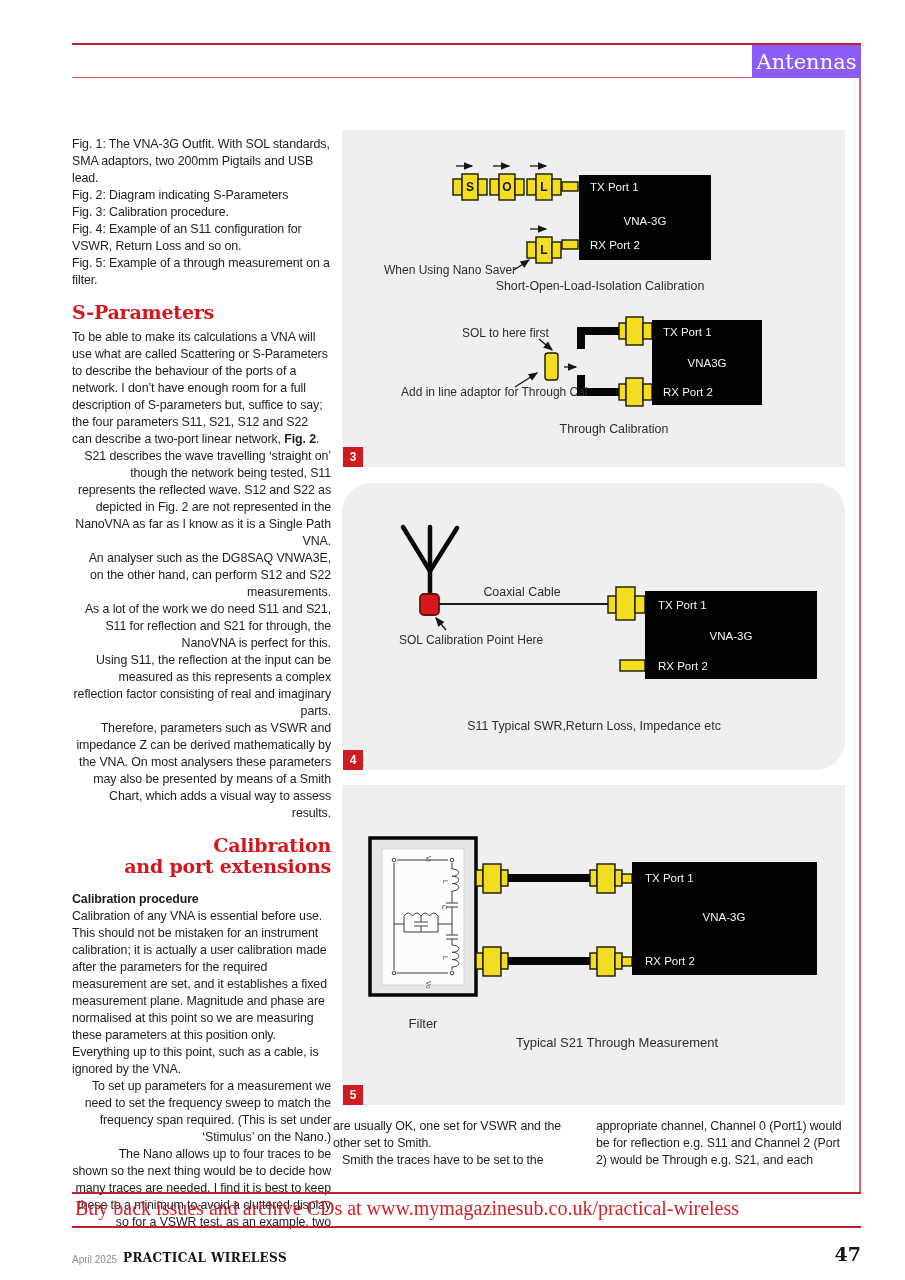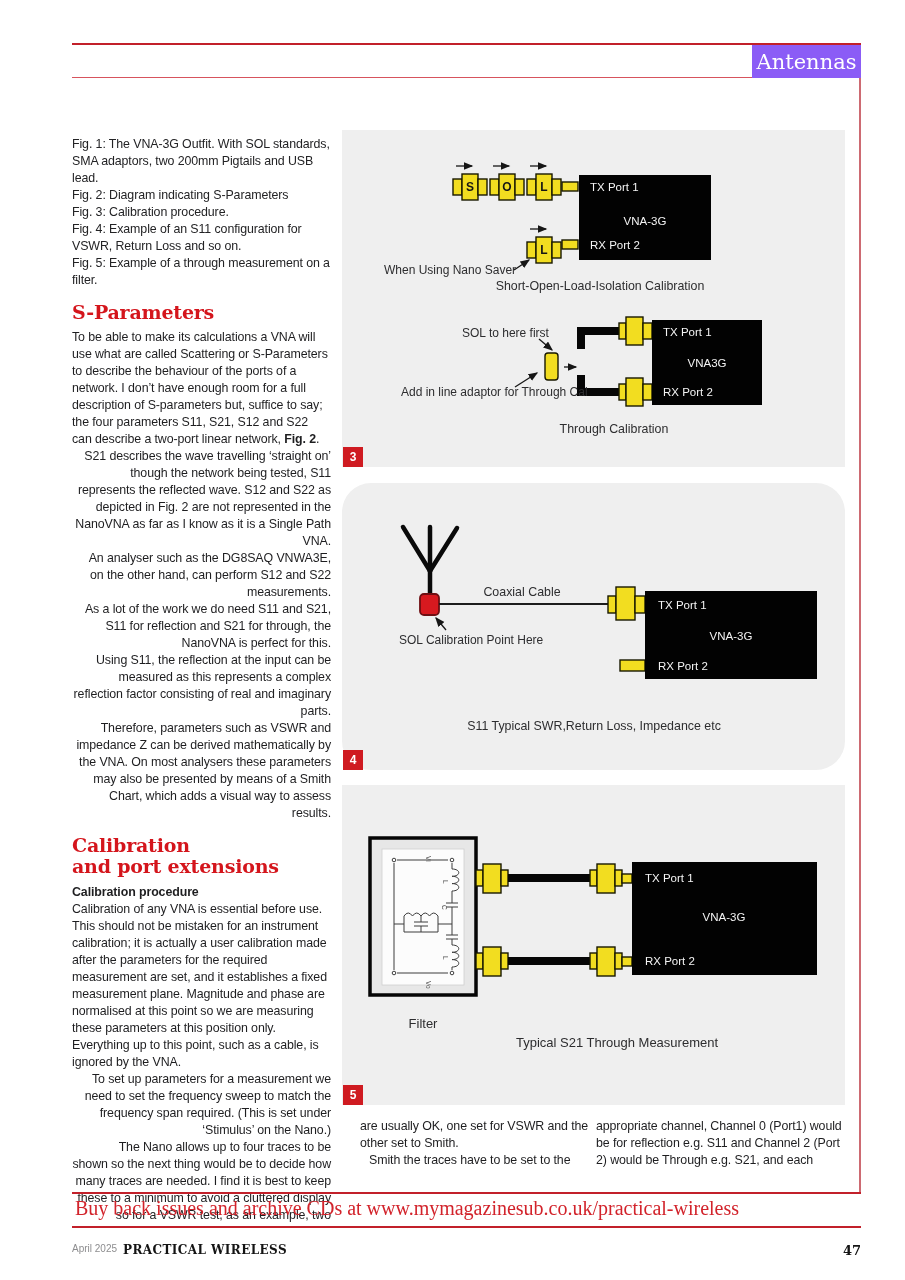--- a/index.html
+++ b/index.html
@@ -28,24 +28,24 @@
   #panel5{top:785px;height:320px;}
   .badge{position:absolute;width:20px;height:20px;background:#cf1b21;color:#fff;
     font-size:12px;font-weight:bold;display:flex;align-items:center;justify-content:center;}
   
   .botcol{position:absolute;top:1118px;width:252px;font-size:12.4px;line-height:17px;letter-spacing:-0.1px;}
   .botcol p{margin:0;}
   .botcol p.ind{text-indent:9px;}
   
   #footer-banner{position:absolute;left:75px;top:1197px;width:786px;
     font-family:"Liberation Serif",serif;font-size:20px;color:#d2232b;white-space:nowrap;}
-  #folio{position:absolute;left:72px;top:1243px;width:789px;display:flex;align-items:flex-start;}
+  #folio{position:absolute;left:72px;top:1243px;width:789px;display:flex;align-items:flex-end;}
   #folio .date{font-size:10px;color:#8d8d8f;margin-right:6px;}
   #folio .mag{font-family:"DejaVu Serif",serif;font-weight:bold;font-size:12px;color:#141414;letter-spacing:0.4px;}
-  #folio .pn{margin-left:auto;font-family:"DejaVu Serif",serif;font-weight:bold;font-size:13px;color:#141414;}
+  #folio .pn{margin-left:auto;font-family:"DejaVu Serif",serif;font-weight:bold;font-size:19px;color:#141414;}
   
   svg{display:block;}
   .yconn{fill:#f2dd20;stroke:#191900;stroke-width:1.4;}
   .cable{stroke:#060606;stroke-width:8;fill:none;}
   .wire{stroke:#1c1c1c;stroke-width:2.2;fill:none;}
   .thinln{stroke:#161616;stroke-width:1.3;fill:none;}
   .blackbox{fill:#020202;}
   .ptext{font:11.5px "Liberation Sans",sans-serif;fill:#f4f4f4;}
   .dlabel{font:12px "Liberation Sans",sans-serif;fill:#2d2d2f;}
   .dcap{font:12.4px "Liberation Sans",sans-serif;fill:#2d2d2f;}
@@ -73,21 +73,21 @@
     <div class="figcap">Fig. 5: Example of a through measurement on a filter.</div>
 
     <h2 class="red">S-Parameters</h2>
     <p><span>To be able to make its calculations a VNA will use what are called Scattering or S-Parameters to describe the behaviour of the ports of a network. I don’t have enough room for a full description of S-parameters but, suffice to say; the four parameters S11, S21, S12 and S22 can describe a two-port linear network, </span><b>Fig. 2</b><span>.</span></p>
     <p class="ind">S21 describes the wave travelling ‘straight on’ though the network being tested, S11 represents the reflected wave. S12 and S22 as depicted in Fig. 2 are not represented in the NanoVNA as far as I know as it is a Single Path VNA.</p>
     <p class="ind">An analyser such as the DG8SAQ VNWA3E, on the other hand, can perform S12 and S22 measurements.</p>
     <p class="ind">As a lot of the work we do need S11 and S21, S11 for reflection and S21 for through, the NanoVNA is perfect for this.</p>
     <p class="ind">Using S11, the reflection at the input can be measured as this represents a complex reflection factor consisting of real and imaginary parts.</p>
     <p class="ind">Therefore, parameters such as VSWR and impedance Z can be derived mathematically by the VNA. On most analysers these parameters may also be presented by means of a Smith Chart, which adds a visual way to assess results.</p>
 
-    <h2 class="red" style="margin-bottom:7px;"><span>Calibration</span><br><span>and port extensions</span></h2>
+    <h2 class="red" style="margin-bottom:14px;text-align:right;"><span>Calibration</span><br><span>and port extensions</span></h2>
     <div class="subhead">Calibration procedure</div>
     <p>Calibration of any VNA is essential before use. This should not be mistaken for an instrument calibration; it is actually a user calibration made after the parameters for the required measurement are set, and it establishes a fixed measurement plane. Magnitude and phase are normalised at this point so we are measuring these parameters at this position only. Everything up to this point, such as a cable, is ignored by the VNA.</p>
     <p class="ind">To set up parameters for a measurement we need to set the frequency sweep to match the frequency span required. (This is set under ‘Stimulus’ on the Nano.)</p>
     <p class="ind">The Nano allows up to four traces to be shown so the next thing would be to decide how many traces are needed. I find it is best to keep these to a minimum to avoid a cluttered display so for a VSWR test, as an example, two</p>
   </div>
 
   <div id="panel3" class="panel">
     <svg viewBox="0 0 503 337" width="503" height="337">
       <defs>
         <marker id="ar3" markerWidth="9" markerHeight="8" refX="6.5" refY="3" orient="auto">
@@ -256,21 +256,21 @@
       <rect class="blackbox" x="290" y="77" width="185" height="113"></rect>
       <text class="ptext" x="303" y="97">TX Port 1</text>
       <text class="ptext" x="382" y="136" text-anchor="middle">VNA-3G</text>
       <text class="ptext" x="303" y="180">RX Port 2</text>
       <text class="dcap" x="81" y="243" text-anchor="middle" style="font-size:13px;">Filter</text>
       <text class="dcap" x="275" y="262" text-anchor="middle" style="font-size:13px;">Typical S21 Through Measurement</text>
     </svg>
   </div>
   <div class="badge" style="left:343px;top:1085px;">5</div>
 
-  <div class="botcol" style="left:360px;">
+  <div class="botcol" style="left:333px;">
     <p>are usually OK, one set for VSWR and the other set to Smith.</p>
     <p class="ind">Smith the traces have to be set to the</p>
   </div>
   <div class="botcol" style="left:596px;width:248px;">
     <p>appropriate channel, Channel 0 (Port1) would be for reflection e.g. S11 and Channel 2 (Port 2) would be Through e.g. S21, and each</p>
   </div>
 
   <div class="abs rule" style="left:72px;top:1192px;width:789px;height:2px;"></div>
   <div id="footer-banner">Buy back issues and archive CDs at www.mymagazinesub.co.uk/practical-wireless</div>
   <div class="abs rule" style="left:72px;top:1226px;width:789px;height:2px;"></div>

